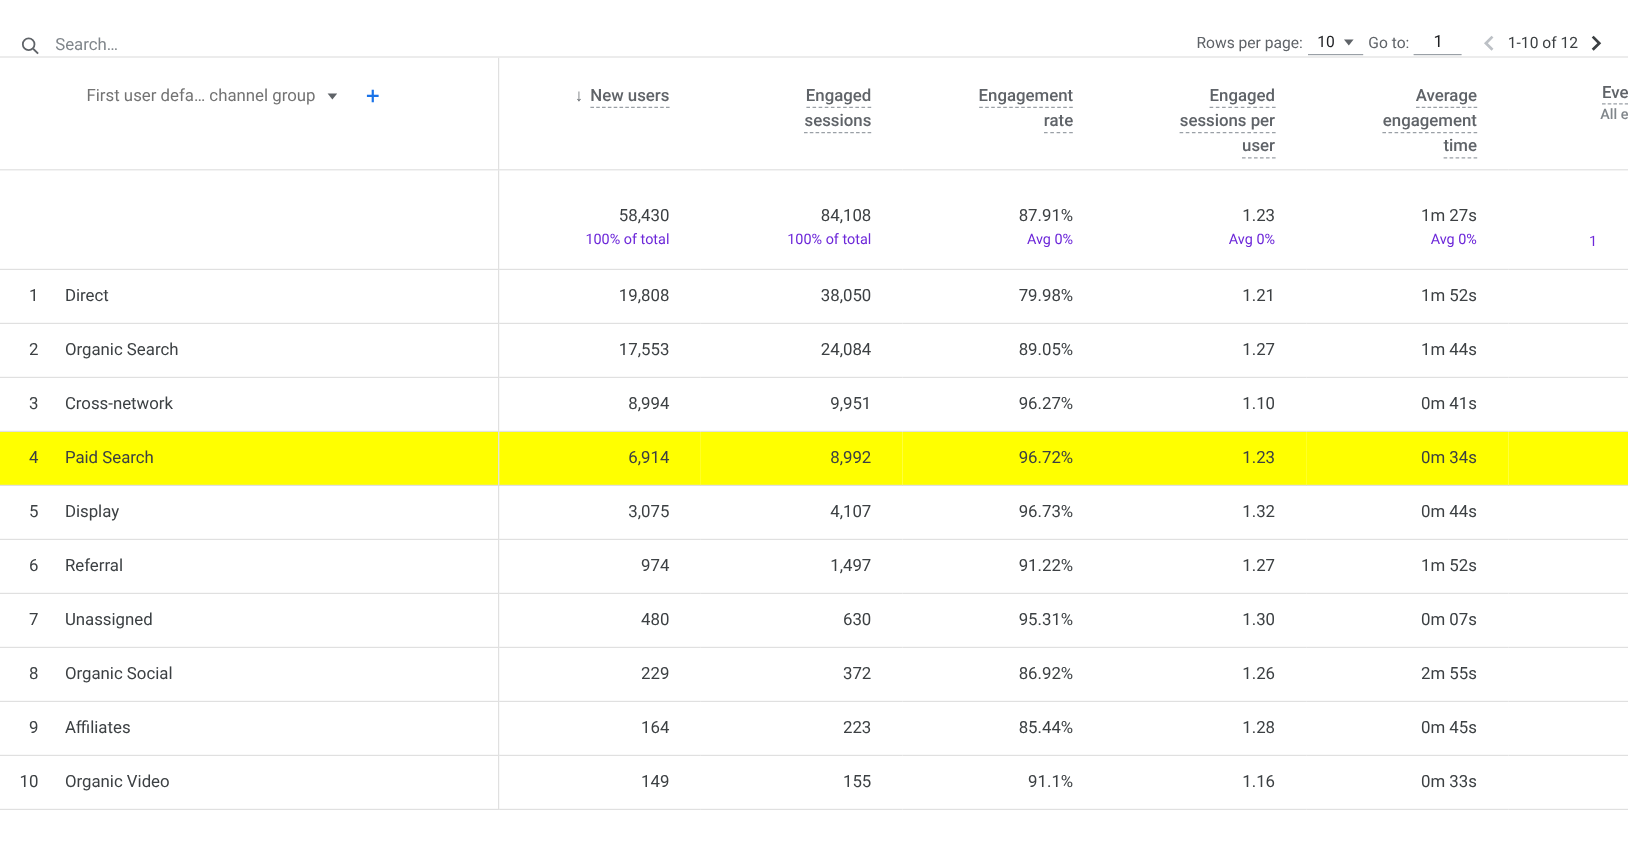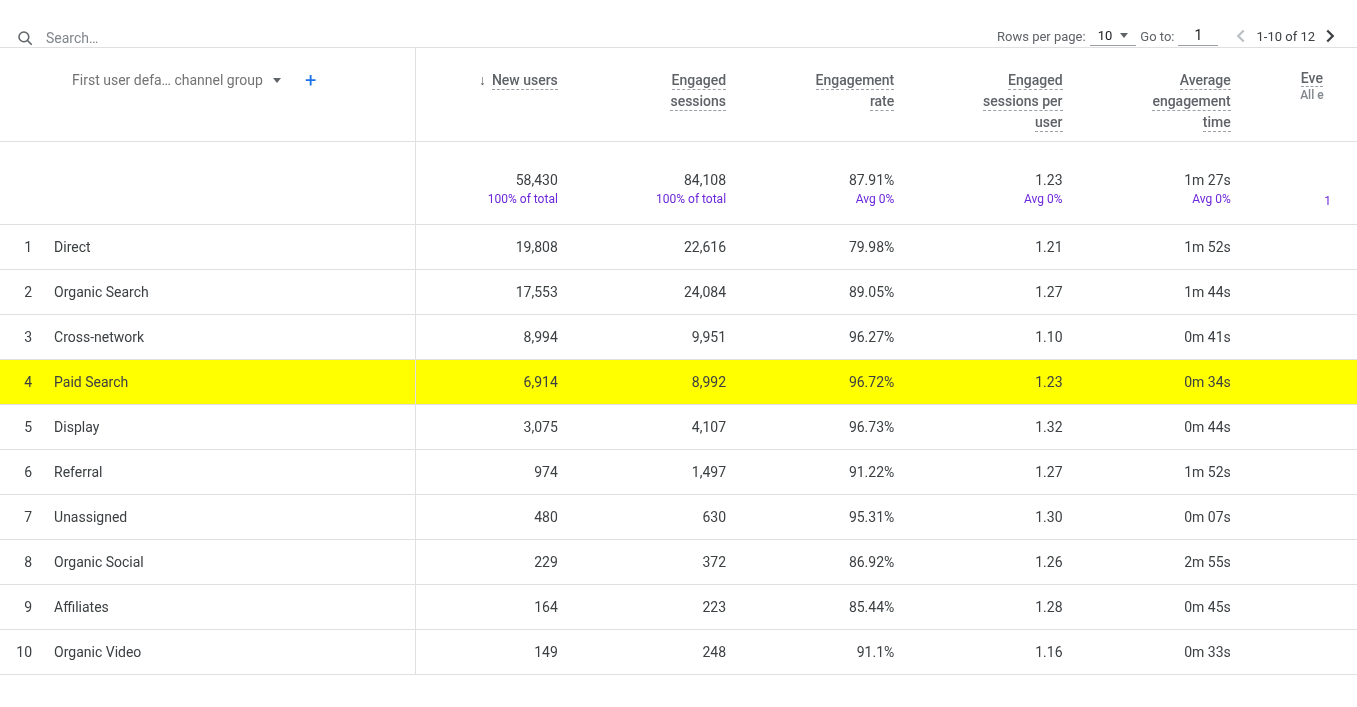--- a/index.html
+++ b/index.html
@@ -188,20 +188,21 @@
       color: #3c4043;
     }
     .num-cell {
       text-align: right;
       padding-right: 26px;
     }
     .row-highlight td {
       background: #ffff00;
     }
     .last-col-header {
+      text-align: right;
       color: #5f6368;
       font-weight: 500;
       white-space: nowrap;
       overflow: hidden;
       padding-left: 10px;
     }
     .last-col-line1 { border-bottom: 1px dashed #9aa0a6; display: inline; }
     .last-col-sub {
       display: block;
       font-size: 12px;
@@ -321,21 +322,21 @@
           <span class="tot-sub" style="margin-top:22px;">1</span>
         </td>
       </tr>
     </thead>
 
     <tbody id="table-body">
         <tr class="data-row">
           <td class="idx-cell">1</td>
           <td class="dim-cell dim-divider-cell">Direct</td>
           <td class="num-cell">19,808</td>
-          <td class="num-cell">22,616</td>
+          <td class="num-cell">38,050</td>
           <td class="num-cell">79.98%</td>
           <td class="num-cell">1.21</td>
           <td class="num-cell">1m 52s</td>
           <td class="num-cell"></td>
         </tr>
         <tr class="data-row">
           <td class="idx-cell">2</td>
           <td class="dim-cell dim-divider-cell">Organic Search</td>
           <td class="num-cell">17,553</td>
           <td class="num-cell">24,084</td>
@@ -411,21 +412,21 @@
           <td class="num-cell">223</td>
           <td class="num-cell">85.44%</td>
           <td class="num-cell">1.28</td>
           <td class="num-cell">0m 45s</td>
           <td class="num-cell"></td>
         </tr>
         <tr class="data-row">
           <td class="idx-cell">10</td>
           <td class="dim-cell dim-divider-cell">Organic Video</td>
           <td class="num-cell">149</td>
-          <td class="num-cell">248</td>
+          <td class="num-cell">155</td>
           <td class="num-cell">91.1%</td>
           <td class="num-cell">1.16</td>
           <td class="num-cell">0m 33s</td>
           <td class="num-cell"></td>
         </tr>
       </tbody>
   </table>
 </div>
 
 </body></html>

